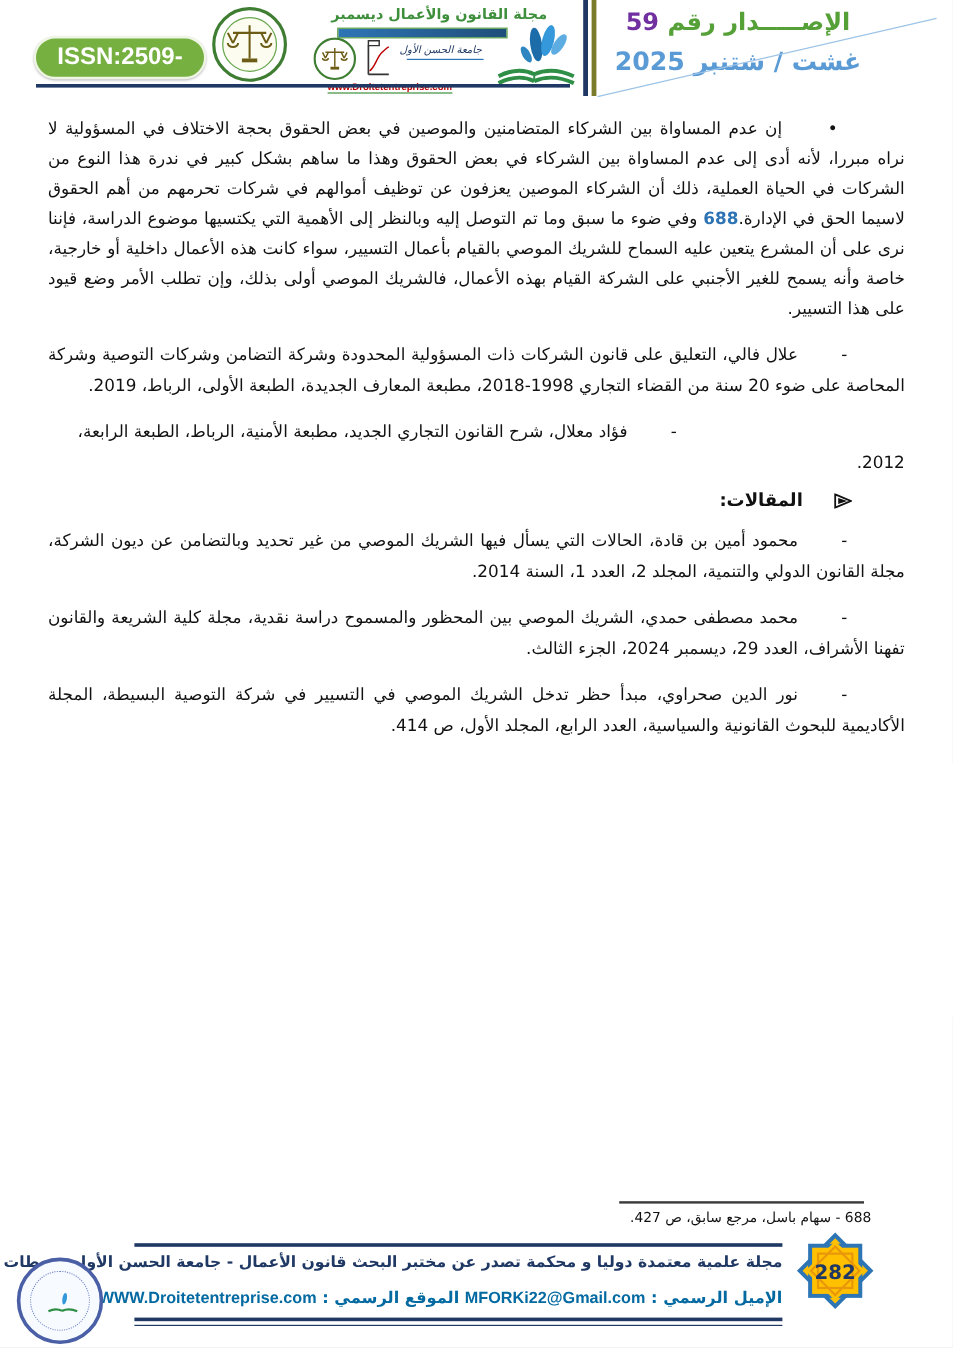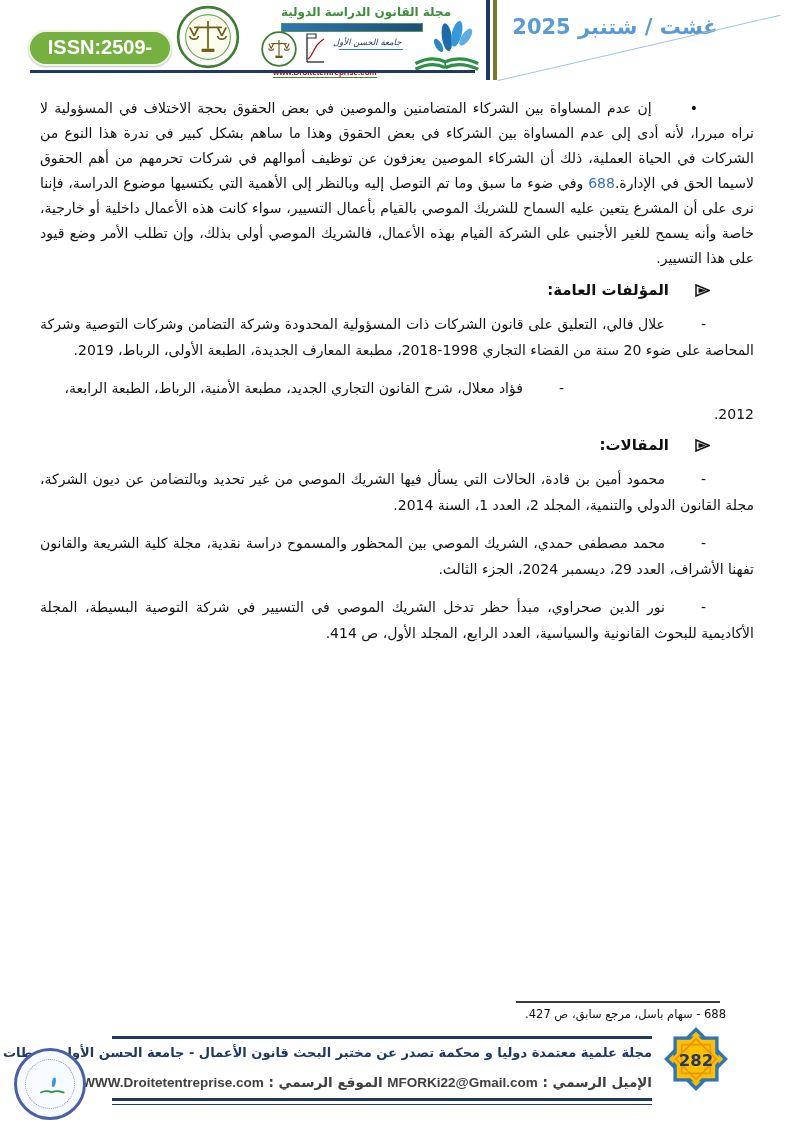--- a/index.html
+++ b/index.html
@@ -33,38 +33,38 @@
   .issue-num{color:#7030a0;}
   .issue-line2{margin-top:9px;font-size:21px;font-weight:bold;color:#5b9bd5;white-space:nowrap;}
   .diag-line{position:absolute;left:498px;top:80px;width:290px;height:1px;background:#9dc3e6;
              transform:rotate(-13deg);transform-origin:left bottom;}
   .header-rule{position:absolute;left:30px;top:70px;width:445px;height:3px;background:#1f3864;}
 
   
   .main{position:absolute;top:96px;right:40px;left:40px;direction:rtl;}
   .lead{font-size:14px;line-height:25px;text-align:justify;text-indent:56px;margin:0 0 10px 0;}
   .gap-dot{display:inline-block;width:38px;}
-  .fn-ref{color:#2e74b5;}
+  .fn-ref{color:#2e74b5;font-weight:bold;}
   .refs-title{font-size:15px;font-weight:bold;margin:2px 32px 9px 0;}
   .sec-head{font-size:15px;font-weight:bold;margin:4px 44px 9px 0;display:flex;align-items:center;}
   .arrow-ic{margin-left:26px;flex:0 0 auto;}
   .ref{font-size:14px;line-height:25.5px;text-align:justify;text-indent:48px;margin:13px 0 9px 0;}
   .ref.deep{text-indent:190px;text-align:right;}
   .gap-dash{display:inline-block;width:36px;}
 
   
   .fn-sep{position:absolute;top:1001px;left:516px;width:204px;height:2px;background:#3a3a3a;}
   .fn-text{position:absolute;top:1007px;right:68px;direction:rtl;font-size:11.5px;color:#111;}
 
   
   .foot-rule-top{position:absolute;top:1036px;left:112px;width:540px;height:3px;background:#1f3864;}
   .foot-line1{position:absolute;top:1045px;left:100px;width:552px;text-align:center;direction:rtl;
               color:#1f3864;font-weight:bold;font-size:13px;white-space:nowrap;}
   .foot-line2{position:absolute;top:1074px;left:100px;width:552px;text-align:center;direction:rtl;
-              color:#404040;font-weight:bold;font-size:13.5px;white-space:nowrap;}
+              color:#0369a1;font-weight:bold;font-size:13.5px;white-space:nowrap;}
   .foot-line2 .latin{font-family:"Liberation Sans",sans-serif;}
   .foot-rule-b1{position:absolute;top:1098px;left:112px;width:540px;height:3px;background:#1f3864;}
   .foot-rule-b2{position:absolute;top:1104px;left:112px;width:540px;height:1px;background:#1f3864;}
   .star-badge{position:absolute;left:660px;top:1026px;width:72px;height:66px;}
   .stamp{position:absolute;left:14px;top:1048px;width:72px;height:72px;border-radius:50%;
          border:3px solid #4a5fa5;background:#f7faff;box-sizing:border-box;}
   .stamp-inner{position:absolute;inset:8px;border-radius:50%;border:1px dotted #7b8dc9;}
 </style>
 </head>
 <body>
@@ -84,21 +84,21 @@
           <path d="M13 21l4 8M21 21l-4 8"></path>
           <path d="M13 29a4 3 0 0 0 8 0"></path>
           <path d="M39 21l4 8M47 21l-4 8"></path>
           <path d="M39 29a4 3 0 0 0 8 0"></path>
         </g>
         <rect x="24" y="41" width="12" height="3" fill="#6d5c16"></rect>
       </svg>
     </div>
 
     <div class="banner">
-      <div class="banner-title">مجلة القانون الدراسة الدولية</div>
+      <div class="banner-title">مجلة القانون والأعمال ديسمبر</div>
       <div class="banner-strip"></div>
       <div class="mini-circle">
         <svg width="36" height="36" viewBox="0 0 60 60">
           <circle cx="30" cy="30" r="28" fill="#ffffff" stroke="#3e7d32" stroke-width="3"></circle>
           <g stroke="#6d5c16" stroke-width="2" fill="none">
             <line x1="30" y1="15" x2="30" y2="41"></line>
             <line x1="17" y1="21" x2="43" y2="21"></line>
             <path d="M13 21l4 8M21 21l-4 8"></path>
             <path d="M13 29a4 3 0 0 0 8 0"></path>
             <path d="M39 21l4 8M47 21l-4 8"></path>
@@ -130,38 +130,35 @@
           <line x1="44" y1="58" x2="44" y2="65" stroke="#2f8f46" stroke-width="2"></line>
         </svg>
       </div>
       <div class="banner-url">www.Droitetentreprise.com</div>
     </div>
 
     <div class="vbar navy"></div>
     <div class="vbar olive"></div>
 
     <div class="issue-block">
+      <div class="issue-line1">
+        <span>الإصـــــدار رقم</span>
+        <span class="issue-num">59</span>
+      </div>
       <div class="issue-line2">غشت / شتنبر 2025</div>
     </div>
     <div class="diag-line"></div>
     <div class="header-rule"></div>
   </div>
 
   <div class="main">
 
     <p class="lead"><span>•</span><span class="gap-dot"></span><span>إن عدم المساواة بين الشركاء المتضامنين والموصين في بعض الحقوق بحجة الاختلاف في المسؤولية لا نراه مبررا، لأنه أدى إلى عدم المساواة بين الشركاء في بعض الحقوق وهذا ما ساهم بشكل كبير في ندرة هذا النوع من الشركات في الحياة العملية، ذلك أن الشركاء الموصين يعزفون عن توظيف أموالهم في شركات تحرمهم من أهم الحقوق لاسيما الحق في الإدارة.</span><span class="fn-ref">688</span><span> وفي ضوء ما سبق وما تم التوصل إليه وبالنظر إلى الأهمية التي يكتسيها موضوع الدراسة، فإننا نرى على أن المشرع يتعين عليه السماح للشريك الموصي بالقيام بأعمال التسيير، سواء كانت هذه الأعمال داخلية أو خارجية، خاصة وأنه يسمح للغير الأجنبي على الشركة القيام بهذه الأعمال، فالشريك الموصي أولى بذلك، وإن تطلب الأمر وضع قيود على هذا التسيير.</span></p>
 
 
-    <h4 class="sec-head">
-      <svg class="arrow-ic" width="15" height="13" viewBox="0 0 15 13">
-        <polygon points="1,1 14,6.5 1,12" fill="#ffffff" stroke="#111" stroke-width="1.5"></polygon>
-        <polygon points="3.5,4 11,6.5 3.5,9" fill="#111"></polygon>
-      </svg>
-      <span>المؤلفات العامة:</span>
-    </h4>
 
     <p class="ref"><span>-</span><span class="gap-dash"></span><span>علال فالي، التعليق على قانون الشركات ذات المسؤولية المحدودة وشركة التضامن وشركات التوصية وشركة المحاصة على ضوء 20 سنة من القضاء التجاري 1998-2018، مطبعة المعارف الجديدة، الطبعة الأولى، الرباط، 2019.</span></p>
 
     <p class="ref deep"><span>-</span><span class="gap-dash"></span><span>فؤاد معلال، شرح القانون التجاري الجديد، مطبعة الأمنية، الرباط، الطبعة الرابعة، 2012.</span></p>
 
     <h4 class="sec-head">
       <svg class="arrow-ic" width="15" height="13" viewBox="0 0 15 13">
         <polygon points="1,1 14,6.5 1,12" fill="#ffffff" stroke="#111" stroke-width="1.5"></polygon>
         <polygon points="3.5,4 11,6.5 3.5,9" fill="#111"></polygon>
       </svg>

